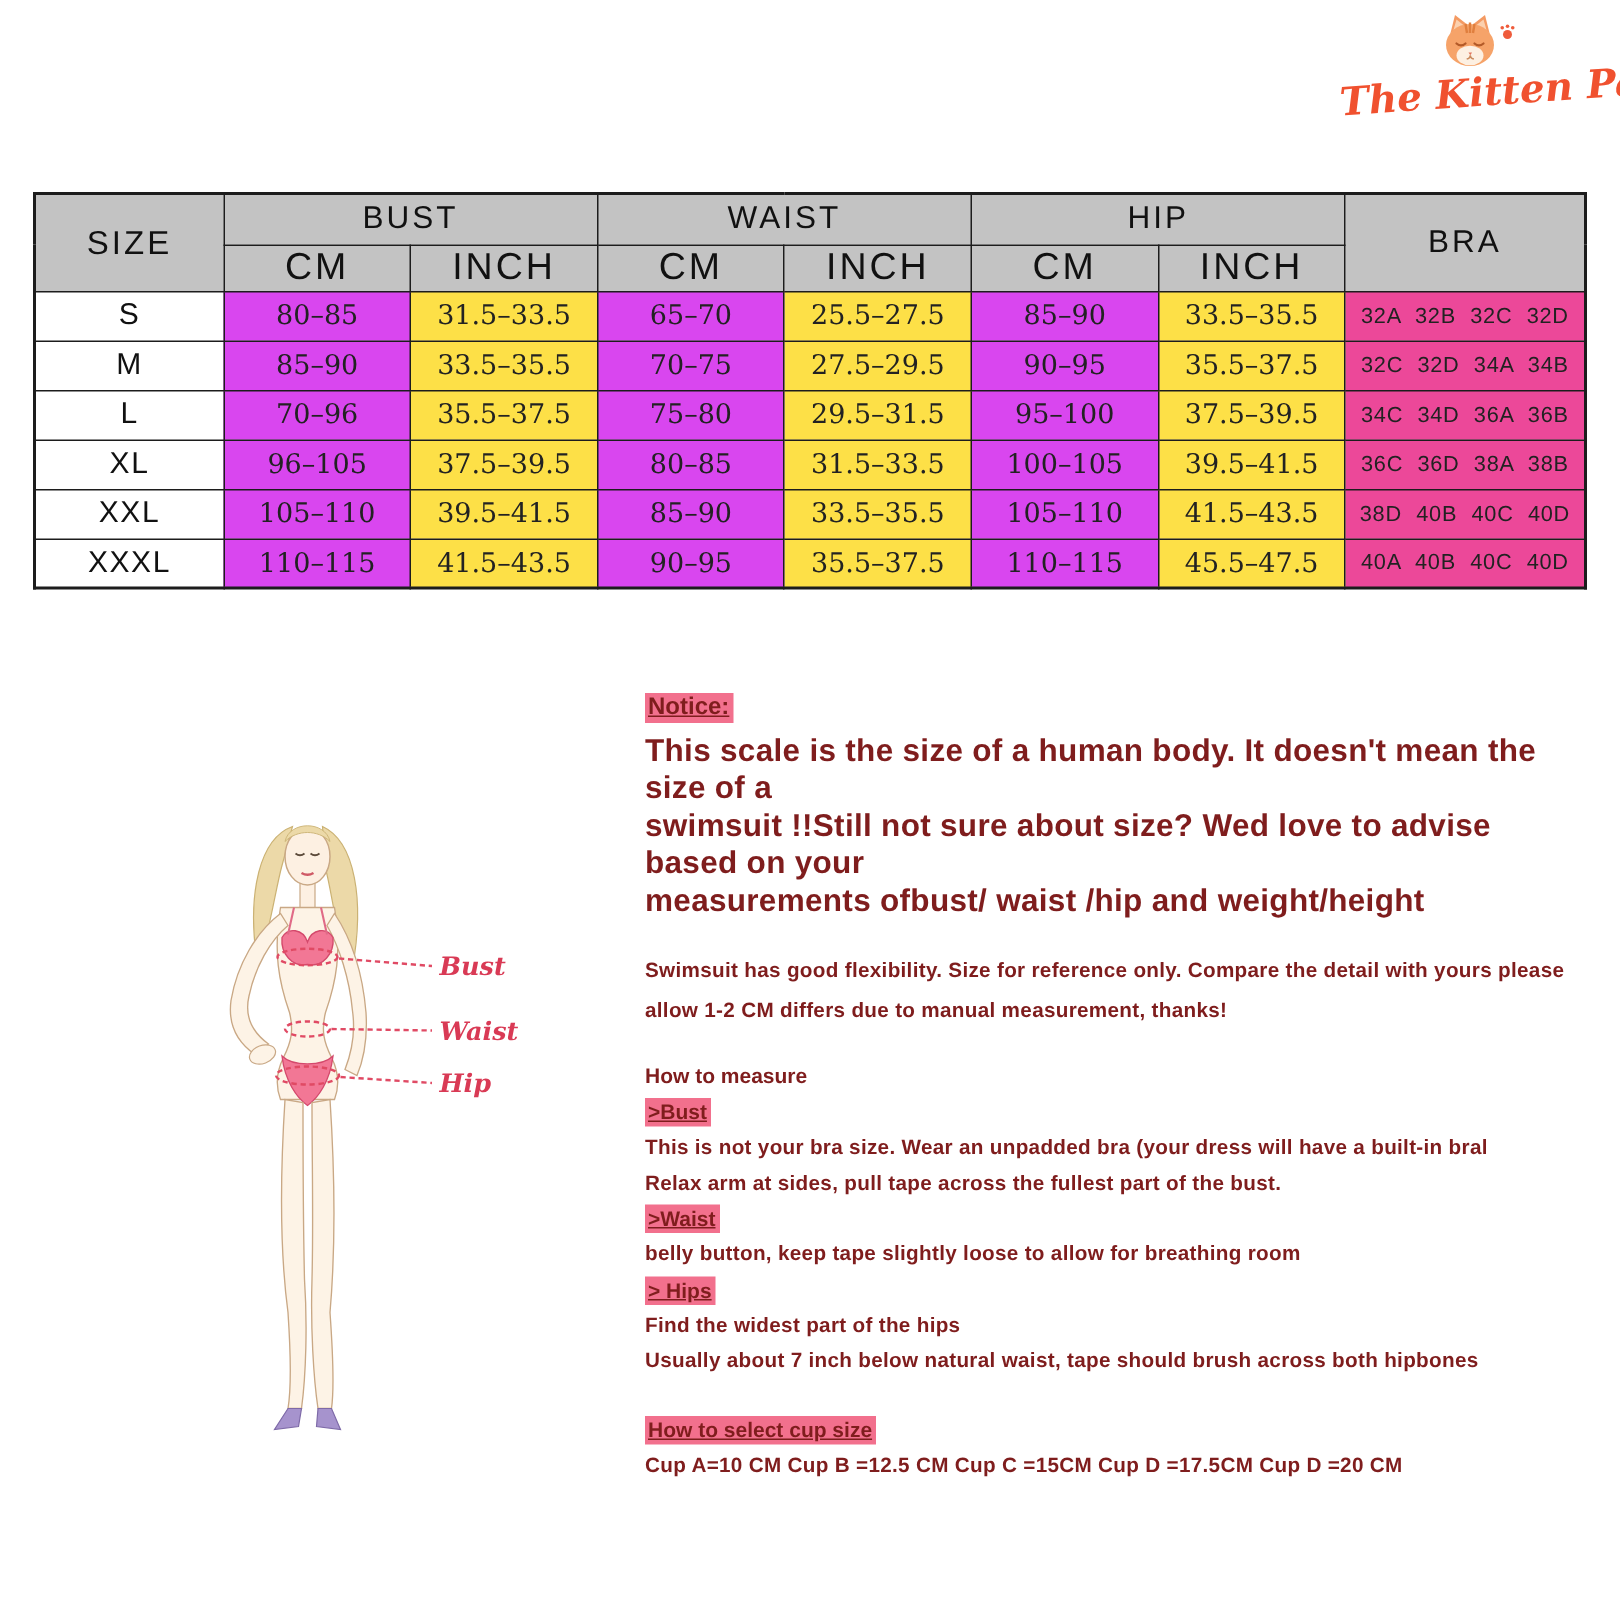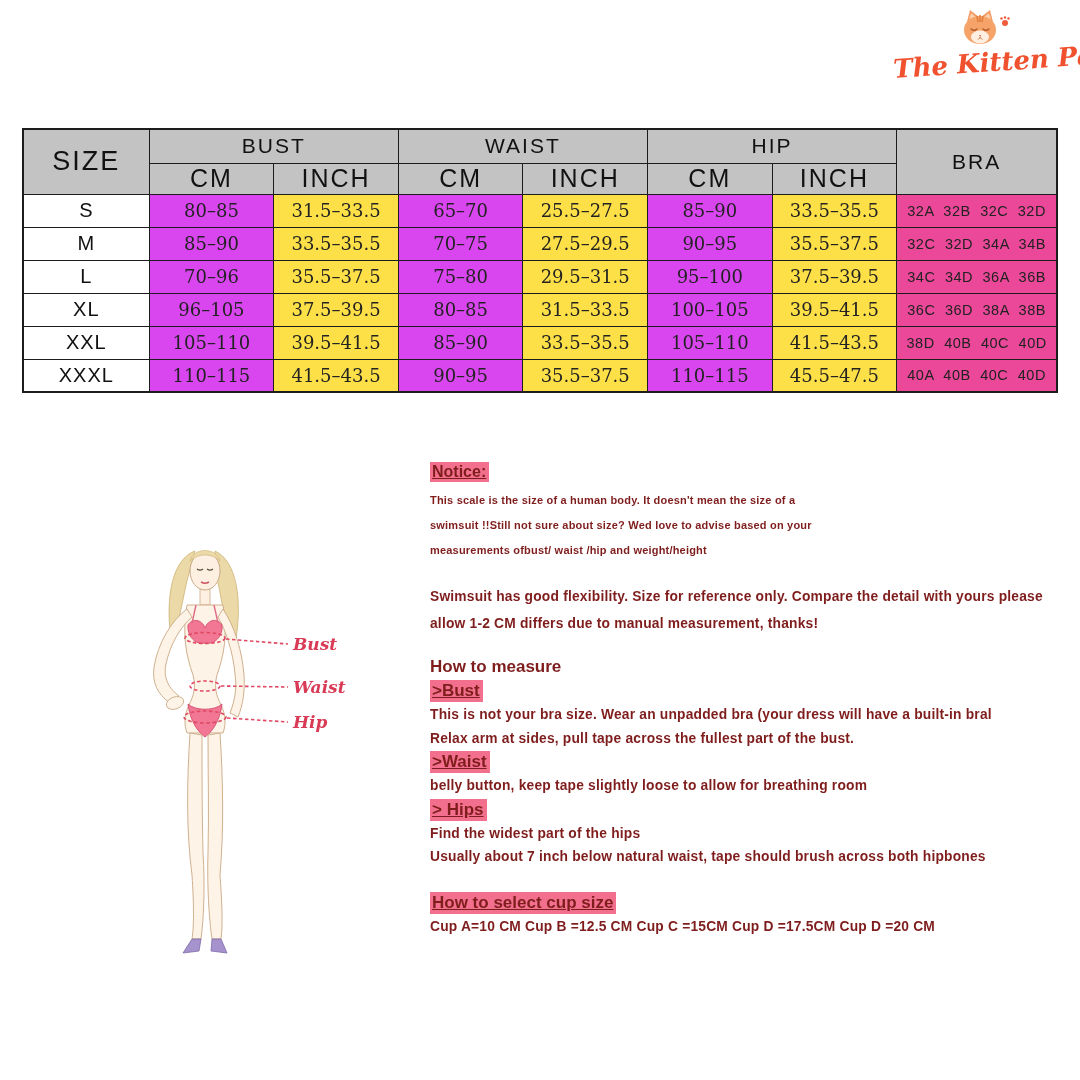--- a/index.html
+++ b/index.html
@@ -57,21 +57,21 @@
   table.size-table { border: 2px solid #1c1c1c; }
   th.hdr {
     background: #c3c3c3;
     font-family: "Liberation Sans", sans-serif;
     font-weight: normal;
     font-size: 21px;
     letter-spacing: 2px;
     color: #111;
     height: 34px;
   }
-  th.hdr-size { font-size: 27px; }
+  th.hdr-size { font-size: 22px; }
   th.hdr-sub { font-size: 25px; height: 31px; }
   td.sz {
     font-size: 20px;
     color: #111;
     height: 33px;
     background: #ffffff;
     letter-spacing: 1px;
   }
   td.num {
     font-family: "DejaVu Serif", serif;
@@ -112,27 +112,27 @@
     width: 616px;
     color: #7f1d1d;
     font-weight: bold;
   }
   .hl {
     background: #f2708d;
     text-decoration: underline;
     padding: 1px 3px 2px 2px;
   }
   .n-title { font-size: 16px; line-height: 24px; margin-bottom: 4px; }
-  .n-intro { font-size: 11px; line-height: 25px; letter-spacing: 0.2px; }
+  .n-intro { font-size: 21px; line-height: 25px; letter-spacing: 0.2px; }
   .gap20 { height: 20px; }
   .gap18 { height: 18px; }
   .gap22 { height: 22px; }
   .n-line { font-size: 13.8px; line-height: 23.5px; letter-spacing: 0.2px; }
   .n-flex { font-size: 13.8px; line-height: 27px; letter-spacing: 0.2px; }
-  .n-head { font-size: 17px; line-height: 24px; }
+  .n-head { font-size: 14px; line-height: 24px; }
 </style>
 </head>
 <body>
 
 <div class="page">
 
   <div class="logo">
     <svg class="logo-cat" width="64" height="42" viewBox="0 0 64 42">
 
       <path d="M18,14 L21,2 L30,9 Z" fill="#f49a62"></path>

